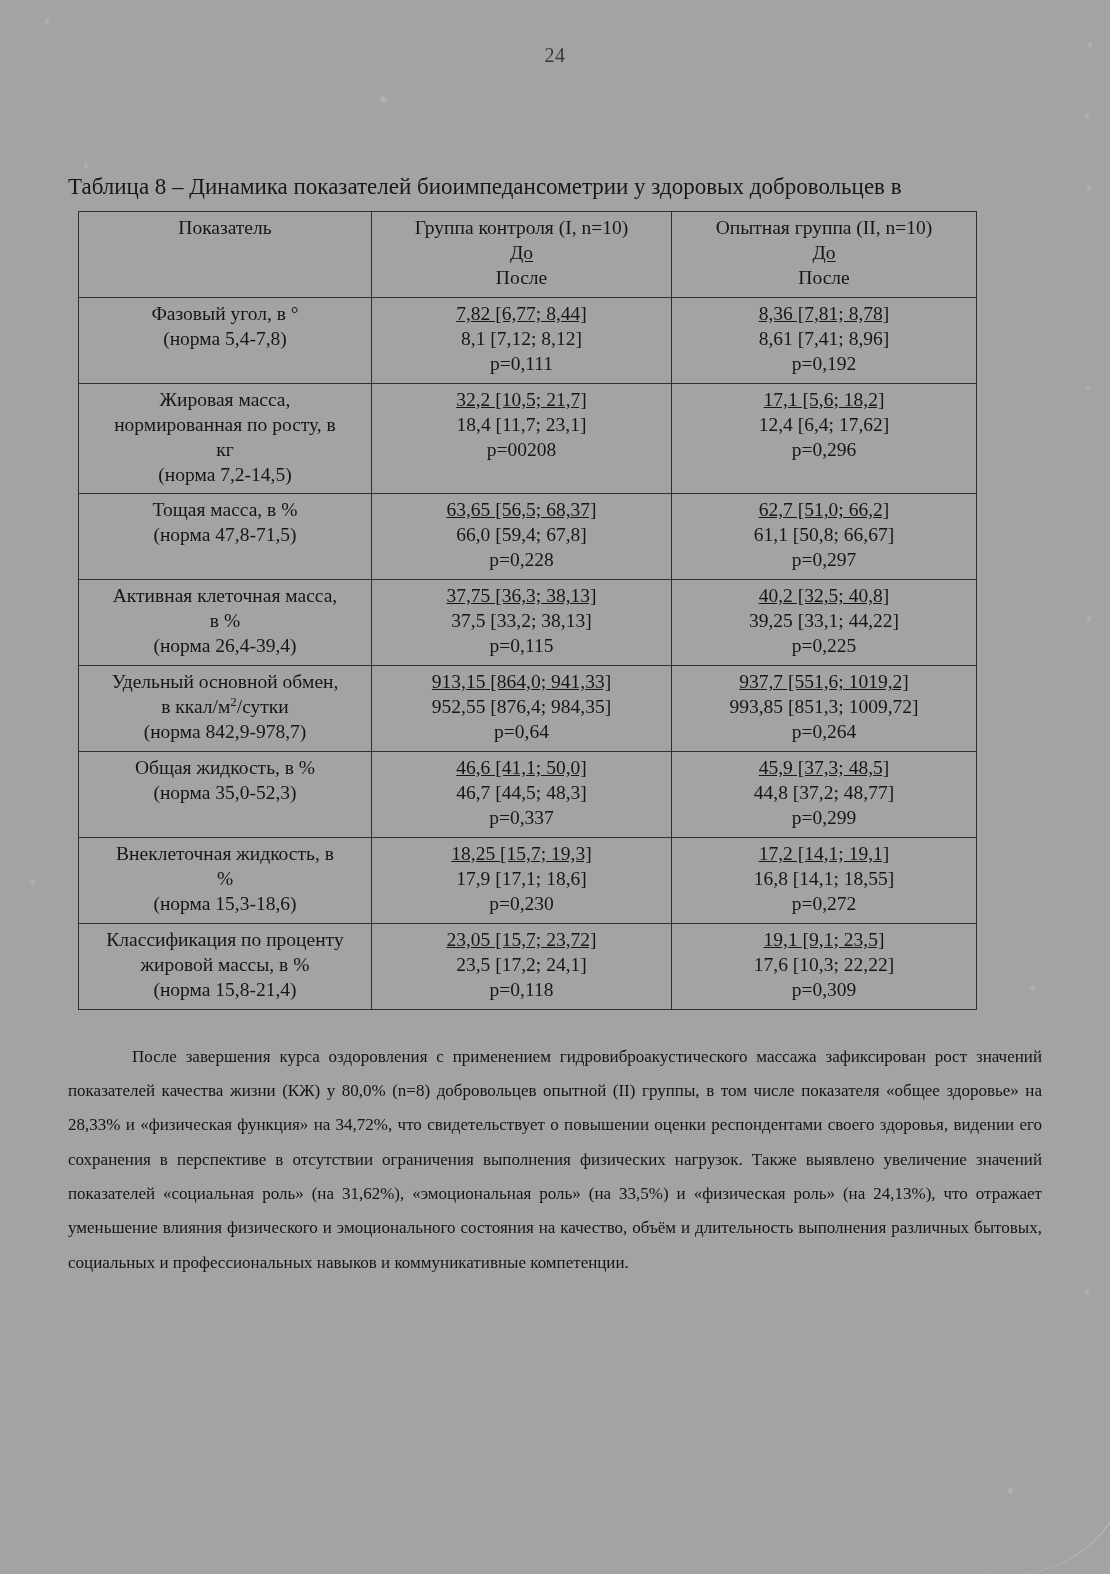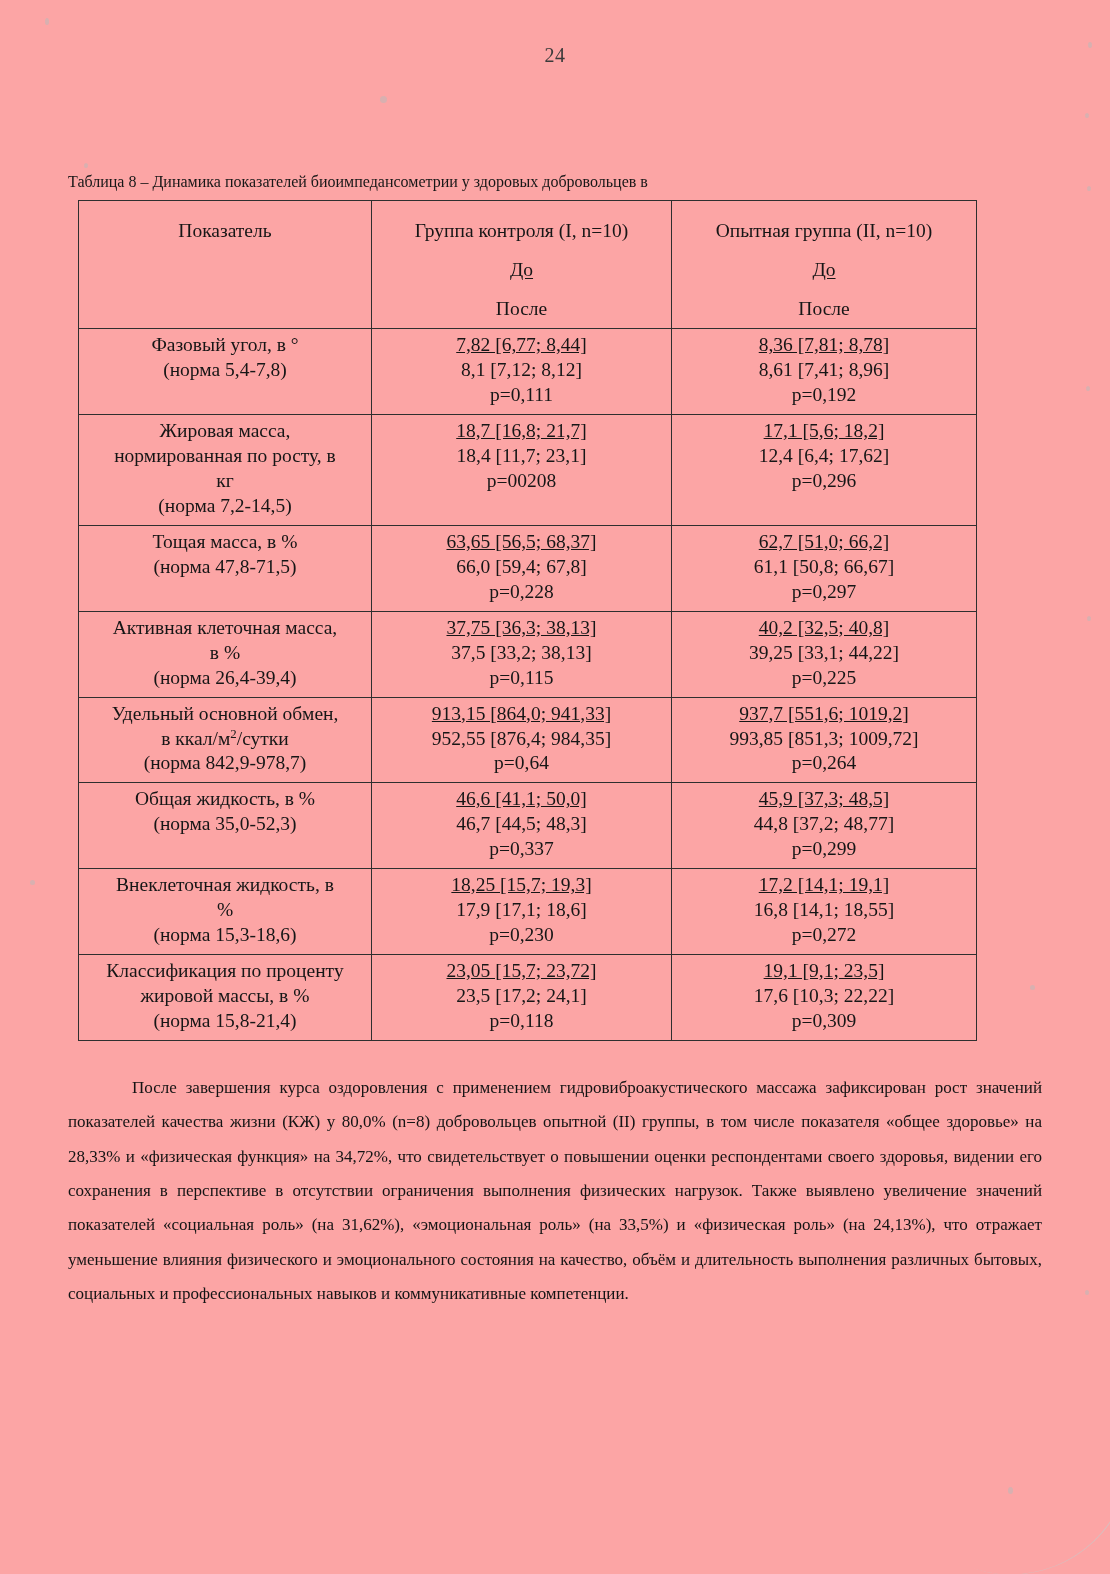--- a/index.html
+++ b/index.html
@@ -12,21 +12,21 @@
     height: 1574px;
     position: relative;
     font-family: "Liberation Serif", "DejaVu Serif", serif;
     color: #1b1b1b;
     overflow: hidden;
   }
 
   .page {
     position: absolute;
     inset: 0;
-    background: #fca5a5;
+    background: #a3a3a3;
   }
 
   
   .speck {
     position: absolute;
     background: #b9b9b9;
     border-radius: 50%;
     opacity: .55;
   }
   .corner-arc {
@@ -53,21 +53,21 @@
   }
 
   .content {
     position: absolute;
     left: 68px;
     top: 170px;
     width: 974px;
   }
 
   .table-caption {
-    font-size: 16px;
+    font-size: 23px;
     line-height: 1.52;
     text-align: justify;
     text-align-last: left;
     color: #171717;
     margin-bottom: 6px;
   }
   .table-caption .ln2 { display: block; }
 
   table.bia {
     border-collapse: collapse;
@@ -82,21 +82,21 @@
     font-weight: normal;
     font-size: 19.5px;
     line-height: 1.28;
     text-align: center;
     color: #161616;
   }
   col.c1 { width: 293px; }
   col.c2 { width: 300px; }
   col.c3 { width: 305px; }
 
-  .hdr-cell .hline { display: block; margin-top: 14px; }
+  .hdr-cell .hline { display: block; }
   .hdr-cell .u { text-decoration: underline; text-underline-offset: 2px; }
 
   .lbl-cell { padding-top: 5px; }
   .lbl-cell .line { display: block; }
 
   .val-cell .v { display: block; }
   .val-cell .v.u { text-decoration: underline; text-underline-offset: 1px; }
 
   sup.sq { font-size: 0.66em; vertical-align: super; line-height: 0; }
 
@@ -189,21 +189,21 @@
             </td>
           </tr>
           <tr>
             <td class="lbl-cell">
               <span class="line">Жировая масса,</span>
               <span class="line">нормированная по росту, в</span>
               <span class="line">кг</span>
               <span class="line">(норма 7,2-14,5)</span>
             </td>
             <td class="val-cell">
-              <span class="v u">18,7 [16,8; 21,7]</span>
+              <span class="v u">32,2 [10,5; 21,7]</span>
               <span class="v">18,4 [11,7; 23,1]</span>
               <span class="v">p=00208</span>
             </td>
             <td class="val-cell">
               <span class="v u">17,1 [5,6; 18,2]</span>
               <span class="v">12,4 [6,4; 17,62]</span>
               <span class="v">p=0,296</span>
             </td>
           </tr>
           <tr>

